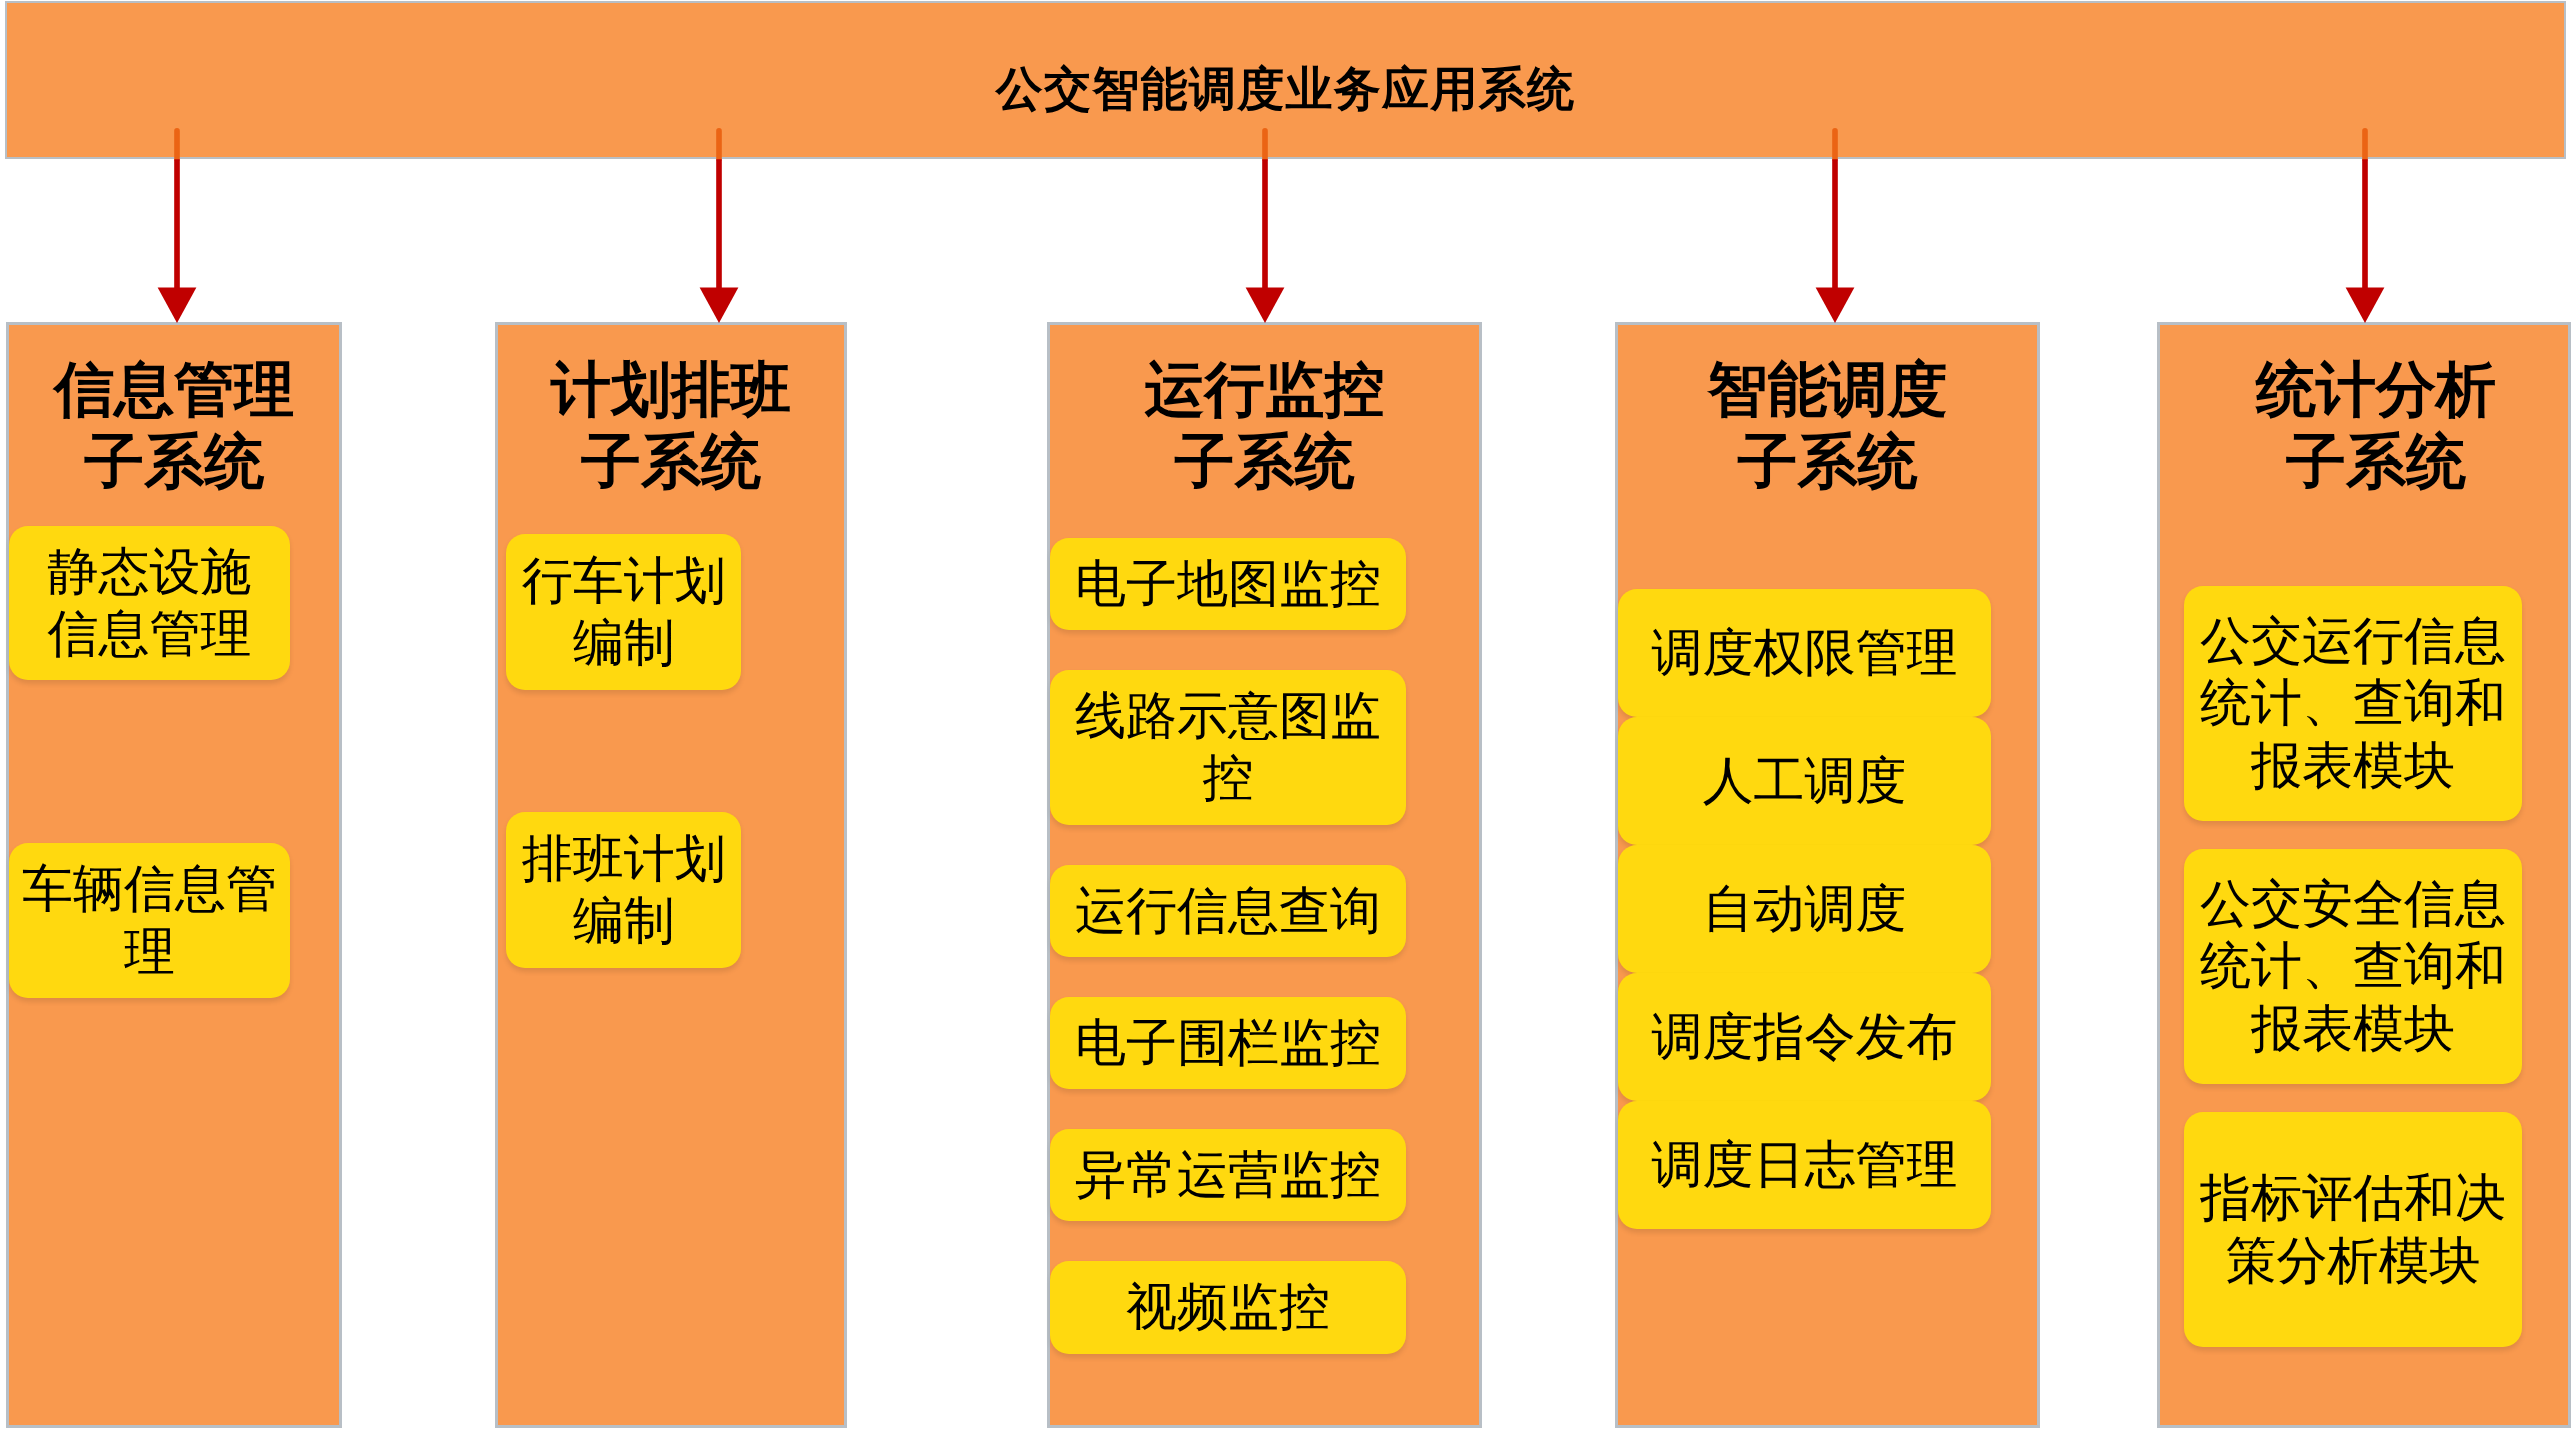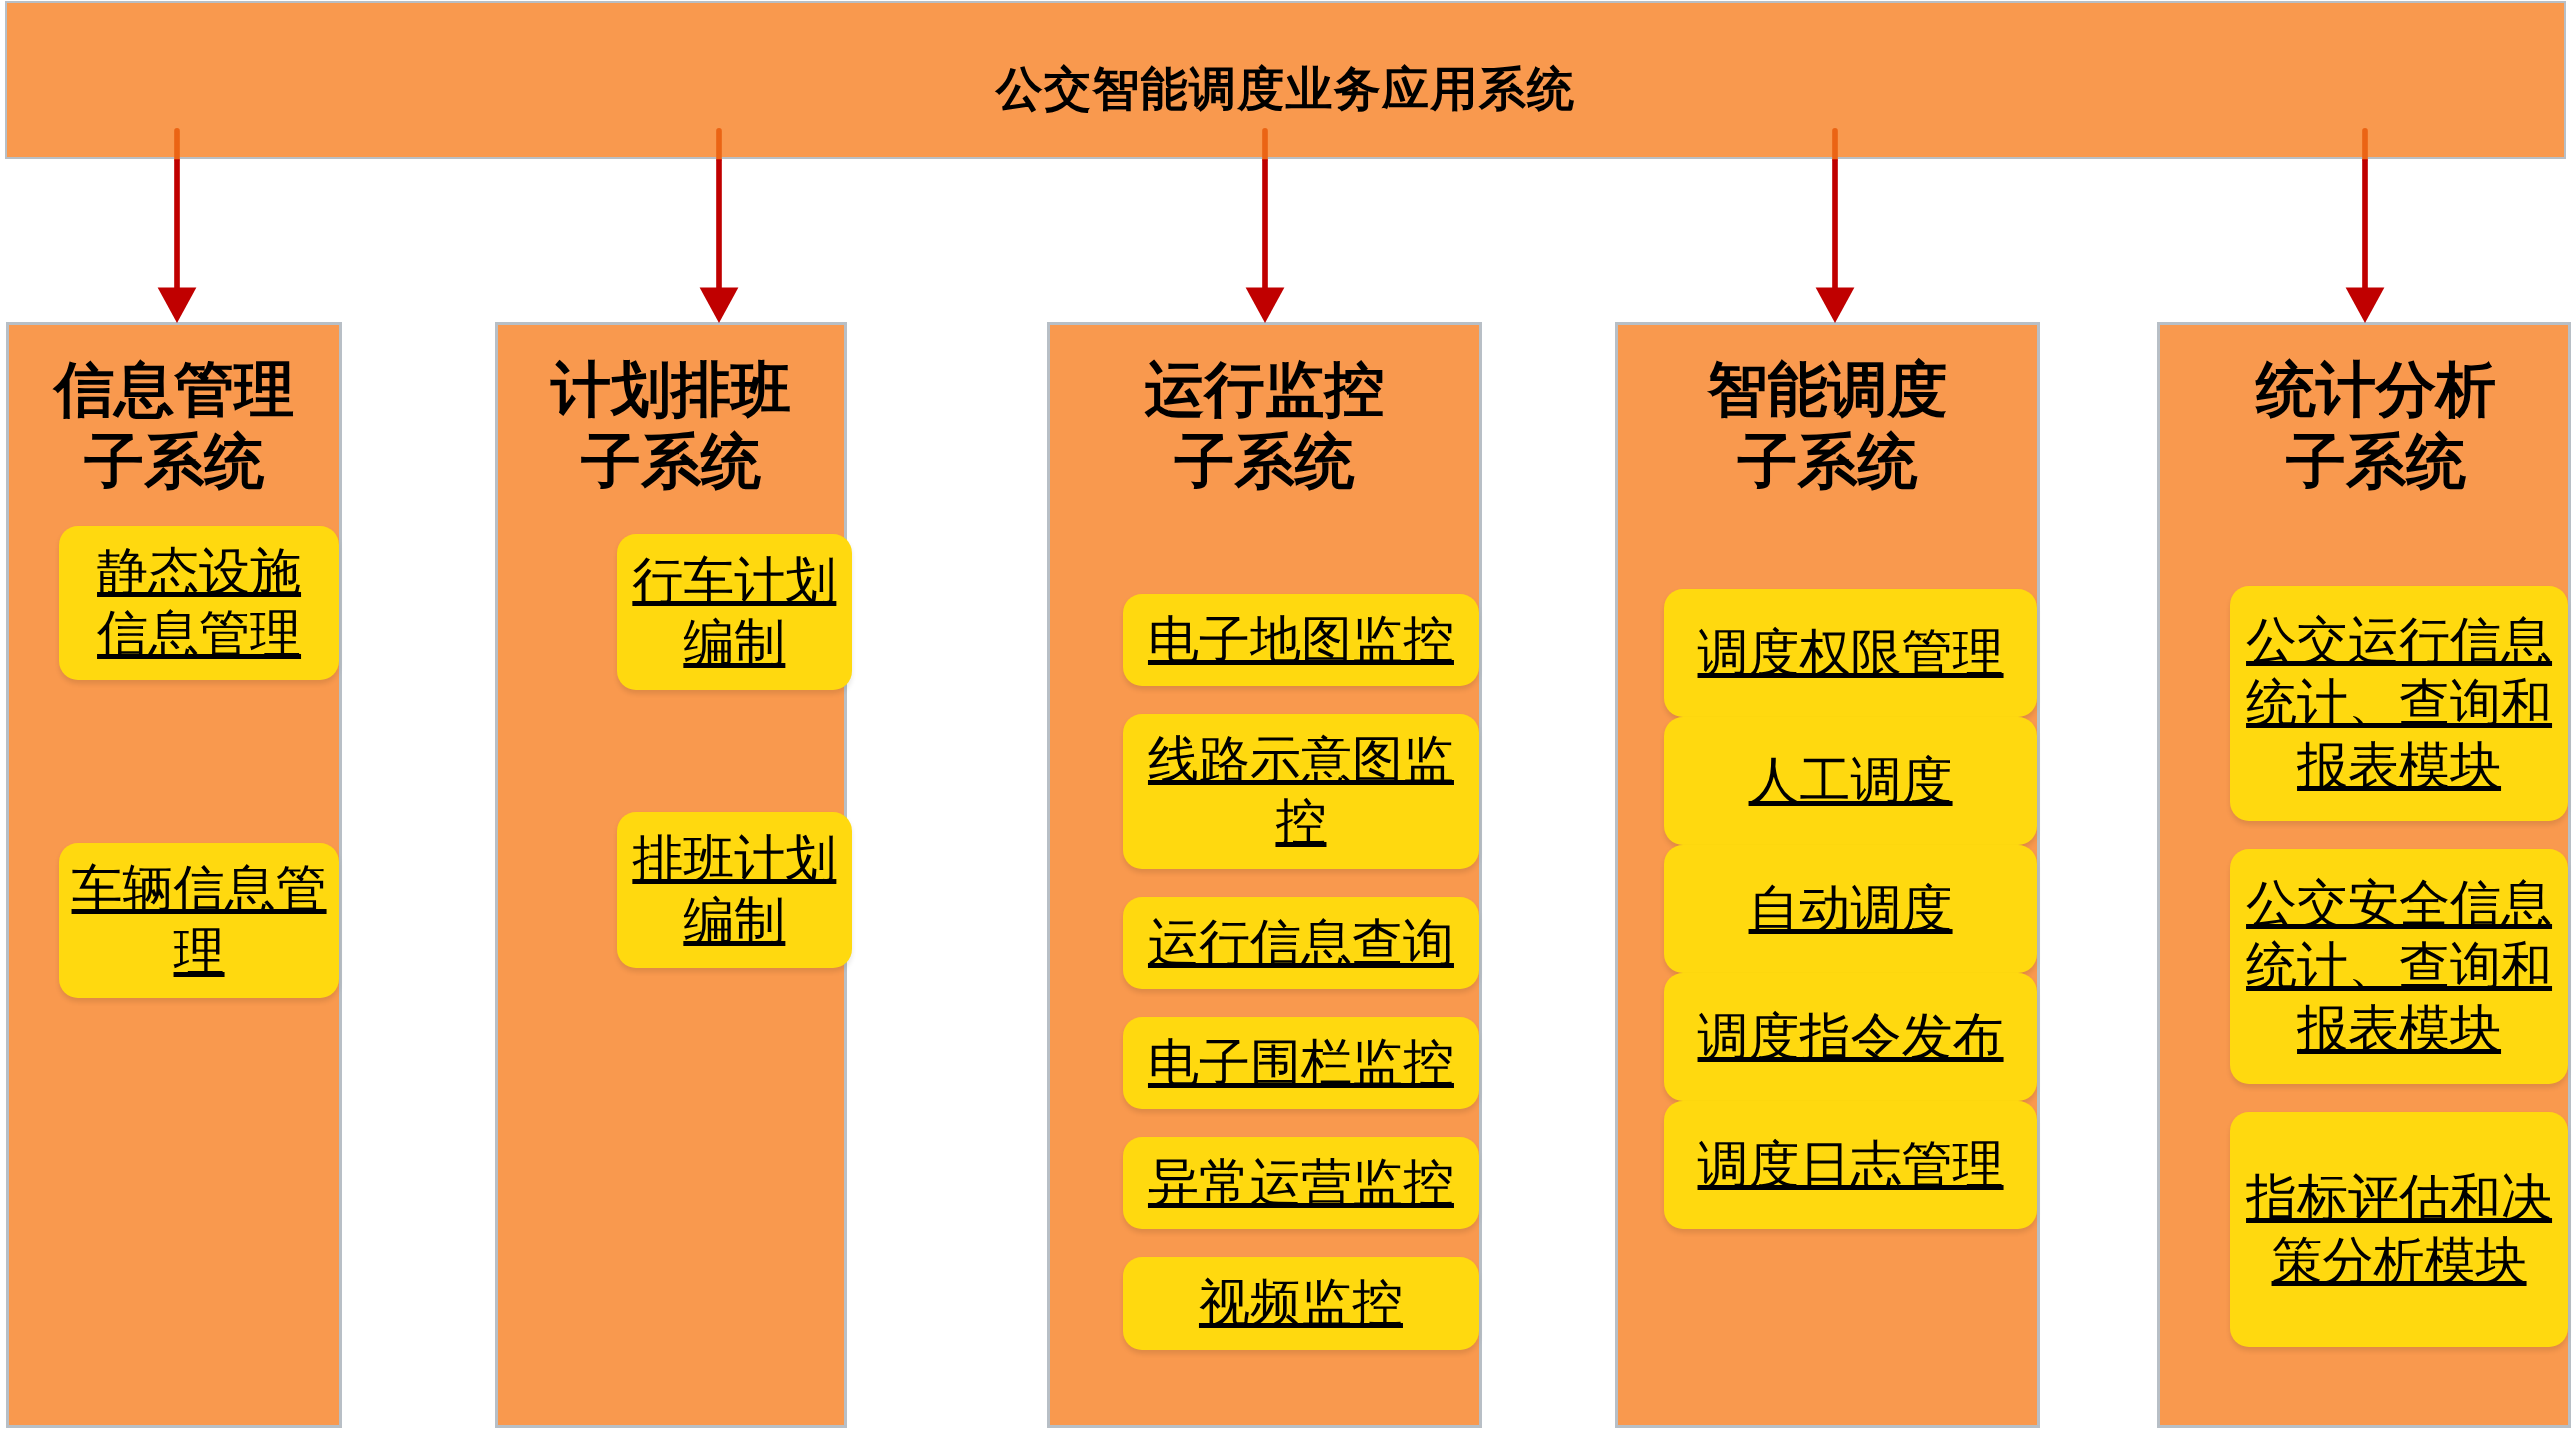--- a/index.html
+++ b/index.html
@@ -60,44 +60,43 @@
     padding-top: 29px;
     font-size: 60px;
     line-height: 1.2;
     font-weight: bold;
     text-align: center;
     white-space: pre-line;
   }
   .modules {
     display: flex;
     flex-direction: column;
-    align-items: flex-end;
+    align-items: flex-start;
     width: 100%;
-    text-decoration: underline;
   }
   .module {
     background: var(--module_bg, #FFD90F);
     border-radius: 19px;
     font-size: 51px;
     line-height: 1.22;
     text-align: center;
     white-space: pre-line;
     display: flex;
     align-items: center;
     justify-content: center;
     padding: 15px 10px;
     box-sizing: border-box;
     box-shadow: 0 3.1px 5px rgba(0,0,0,0.10);
   }
   
   #columns .column:nth-child(1) .modules { margin-top: 28px;  gap: 163px; }
   #columns .column:nth-child(1) .module  { min-height: 144px; width: 85%; }
   #columns .column:nth-child(2) .modules { margin-top: 36px; gap: 122px; padding-left: 16px; }
   #columns .column:nth-child(2) .module  { min-height: 156px; width: 68%; }
-  #columns .column:nth-child(3) .modules { margin-top: 96px; gap: 28px; }
+  #columns .column:nth-child(3) .modules { margin-top: 40px; gap: 40px; }
   #columns .column:nth-child(3) .module  { width: 83%; }
   #columns .column:nth-child(4) .modules { margin-top: 91px; }
   #columns .column:nth-child(4) .module  { min-height: 128px; width: 89%; }
   #columns .column:nth-child(5) .modules { margin-top: 88px; gap: 28px; }
   #columns .column:nth-child(5) .module  { min-height: 235px; width: 88%; }
 </style>
 </head>
 <body>
 
 <div class="stage">

